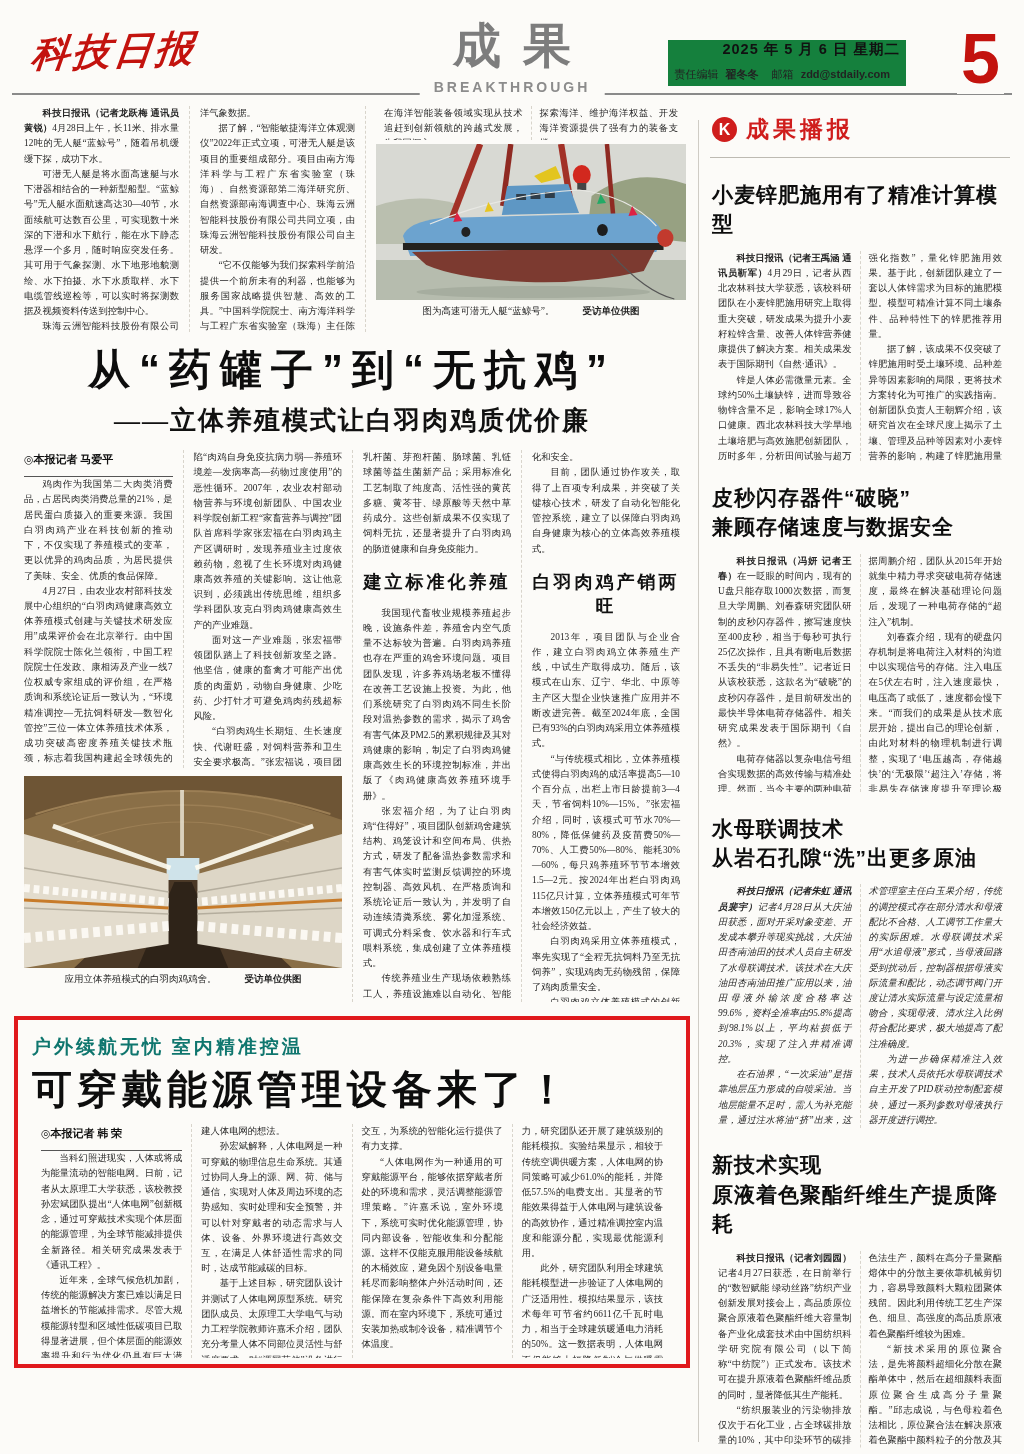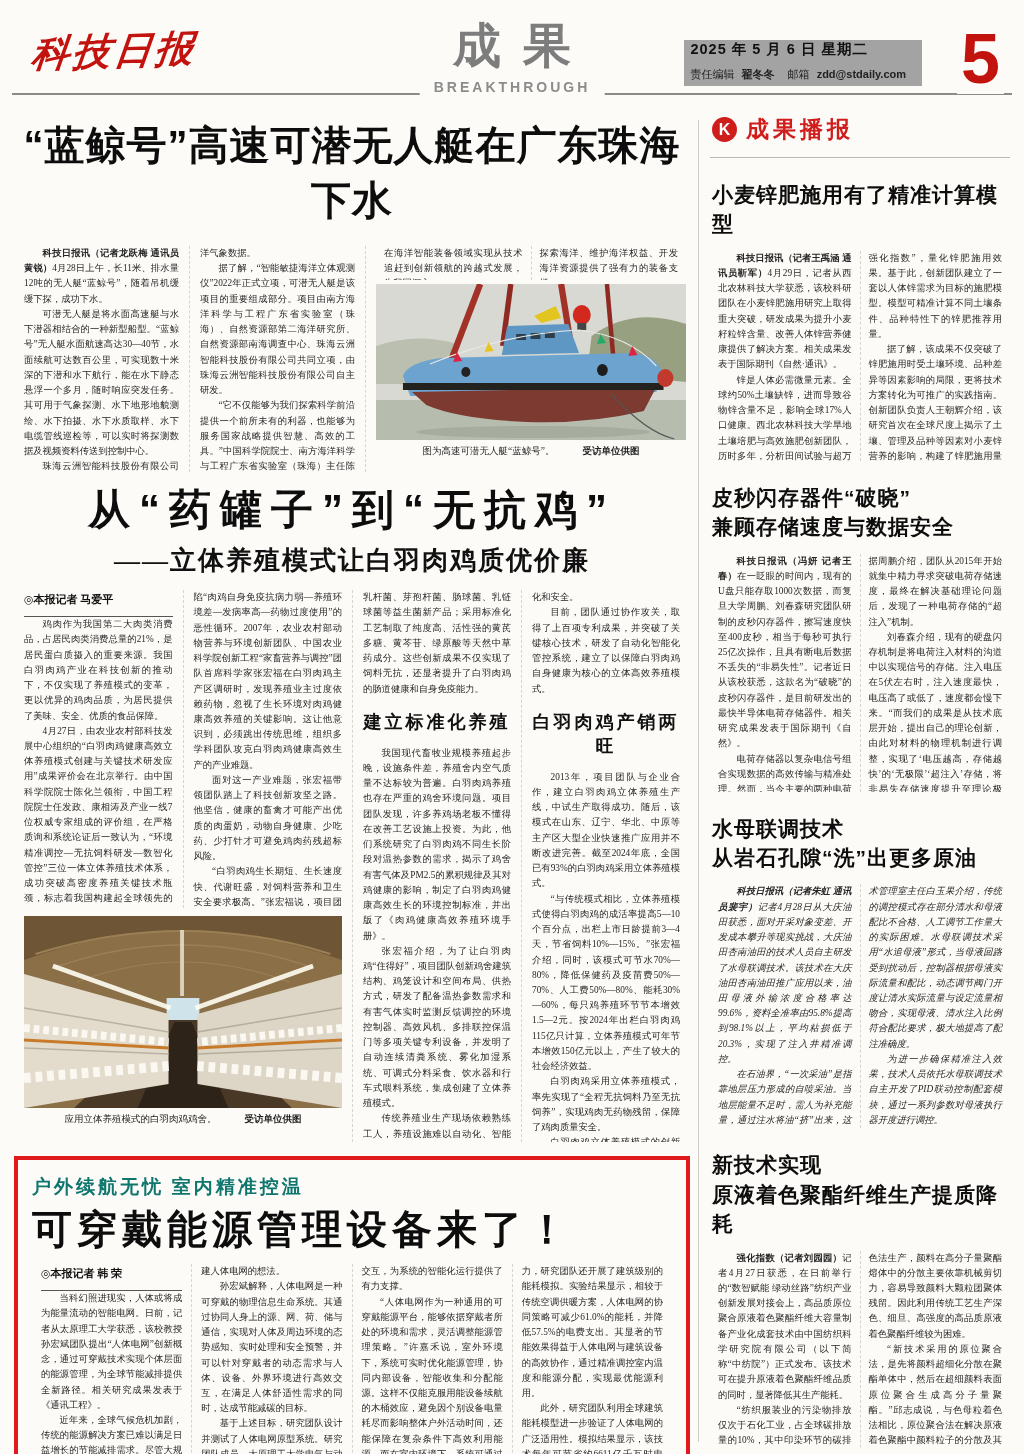--- a/index.html
+++ b/index.html
@@ -20,22 +20,22 @@
   .mast-center { position:absolute; left:50%; transform:translateX(-50%); top:22px; text-align:center; }
   .mast-title {
     font-family:"Liberation Sans","DejaVu Sans",sans-serif; font-weight:900; font-size:48px;
     color:#7d7d7d; letter-spacing:22px; text-indent:22px; line-height:1;
   }
   .mast-sub {
     display:inline-block; margin-top:9px; background:#fcfbf8; padding:0 14px;
     font-family:"Liberation Sans","DejaVu Sans",sans-serif; font-weight:bold;
     font-size:14px; color:#8c8c8c; letter-spacing:3px; position:relative; z-index:2;
   }
-  .mast-right { position:absolute; right:102px; top:40px; text-align:left;
-    font-family:"Liberation Sans","DejaVu Sans",sans-serif; background:#a3a3a3; padding:0 6px 4px; }
+  .mast-right { position:absolute; right:118px; top:40px; text-align:right;
+    font-family:"Liberation Sans","DejaVu Sans",sans-serif; background:#15803d; padding:0 6px 4px; }
   .date-line { font-size:14.5px; font-weight:bold; color:#111; letter-spacing:1px; }
   .editor-line { margin-top:8px; font-size:11px; color:#222; }
   .editor-line b { margin:0 10px 4px 4px; }
   .page-num {
     position:absolute; right:20px; top:24px; color:#c3130e; font-size:70px; line-height:1;
     font-weight:900; font-family:"Liberation Sans","DejaVu Sans",sans-serif; background:#fcfbf8; padding:0 4px;
   }
   
   .left-region  { position:absolute; top:106px; left:14px;  width:676px;  height:1342px; }
   .v-divider    { position:absolute; top:120px; bottom:12px; left:698px; border-left:1px solid #cfccc5; }
@@ -136,21 +136,20 @@
       </div>
     </div>
     <div class="page-num">5</div>
   </header>
 
   <div class="v-divider"></div>
 
   <div class="left-region">
 
     <article>
-      <h1 class="a1-headline">“蓝鲸号”高速可潜无人艇在广东珠海下水</h1>
       <div class="a1-body">
         <div class="a1-col">
             <p class="para"><b>科技日报讯（记者龙跃梅 通讯员黄锐）</b>4月28日上午，长11米、排水量12吨的无人艇“蓝鲸号”，随着吊机缓缓下探，成功下水。</p>
             <p class="para">可潜无人艇是将水面高速艇与水下潜器相结合的一种新型船型。“蓝鲸号”无人艇水面航速高达30—40节，水面续航可达数百公里，可实现数十米深的下潜和水下航行，能在水下静态悬浮一个多月，随时响应突发任务。其可用于气象探测、水下地形地貌测绘、水下拍摄、水下水质取样、水下电缆管线巡检等，可以实时将探测数据及视频资料传送到控制中心。</p>
             <p class="para">珠海云洲智能科技股份有限公司可潜无人艇项目总工吴国松介绍，“蓝鲸号”能在台风来临前潜入水下躲避风浪，台风经过中心位置附近时，可以通过搭载的探空火箭和探测设备探测海</p>
           </div>
         <div class="a1-col">
             <p class="para cont">洋气象数据。</p>
             <p class="para">据了解，“智能敏捷海洋立体观测仪”2022年正式立项，可潜无人艇是该项目的重要组成部分。项目由南方海洋科学与工程广东省实验室（珠海）、自然资源部第二海洋研究所、自然资源部南海调查中心、珠海云洲智能科技股份有限公司共同立项，由珠海云洲智能科技股份有限公司自主研发。</p>
             <p class="para">“它不仅能够为我们探索科学前沿提供一个前所未有的利器，也能够为服务国家战略提供智慧、高效的工具。”中国科学院院士、南方海洋科学与工程广东省实验室（珠海）主任陈大可表示。“蓝鲸号”下水后，还将进行内场调试、系泊试验、码头试验、海上试验等，2026年将有望投入实际应用。</p>
@@ -255,21 +254,21 @@
           <div class="photo-caption">
             <span>应用立体养殖模式的白羽肉鸡鸡舍。</span>
             <b>受访单位供图</b>
           </div>
         </div>
         <div class="a2-right">
           <div class="a2-rcol">
               <p class="para cont">乳杆菌、芽孢杆菌、肠球菌、乳链球菌等益生菌新产品；采用标准化工艺制取了纯度高、活性强的黄芪多糖、黄芩苷、绿原酸等天然中草药成分。这些创新成果不仅实现了饲料无抗，还显著提升了白羽肉鸡的肠道健康和自身免疫能力。</p>
               <div class="col-subhead">建立标准化养殖</div>
               <p class="para">我国现代畜牧业规模养殖起步晚，设施条件差，养殖舍内空气质量不达标较为普遍。白羽肉鸡养殖也存在严重的鸡舍环境问题。项目团队发现，许多养鸡场老板不懂得在改善工艺设施上投资。为此，他们系统研究了白羽肉鸡不同生长阶段对温热参数的需求，揭示了鸡舍有害气体及PM2.5的累积规律及其对鸡健康的影响，制定了白羽肉鸡健康高效生长的环境控制标准，并出版了《肉鸡健康高效养殖环境手册》。</p>
-              <p class="para">张宏福介绍，为了让白羽肉鸡“住得好”，项目团队创新鸡舍建筑结构、鸡笼设计和空间布局、供热方式，研发了配备温热参数需求和有害气体实时监测反馈调控的环境控制器、高效风机、多排联控保温门等多项关键专利设备，并发明了自动连续清粪系统、雾化加湿系统、可调式分料采食、饮水器和行车式喂料系统，集成创建了立体养殖模式。</p>
+              <p class="para">张宏福介绍，为了让白羽肉鸡“住得好”，项目团队创新鸡舍建筑结构、鸡笼设计和空间布局、供热方式，研发了配备温热参数需求和有害气体实时监测反馈调控的环境控制器、高效风机、在严格质询和系统论证后一致认为，并发明了自动连续清粪系统、雾化加湿系统、可调式分料采食、饮水器和行车式喂料系统，集成创建了立体养殖模式。</p>
               <p class="para">传统养殖业生产现场依赖熟练工人，养殖设施难以自动化、智能化，生产过程缺乏标准化。为此，项目团队自主研发了基于多种通信协议的物联网环境及监测控制系统，内嵌了肉鸡不同生长日龄环境标准参数模型和实时监测反馈调控算法，打造了鸡舍投料饮水、通风、保温以及清粪的全自动控制系统。“该系统还可通过物联网、云技术对鸡舍进行在线管理、远程监测和控制，让每一批鸡的生产过程质量可追溯。”张宏福介绍，这一创新成果破解了规模养殖的现场管理难题，保障了生产过程的标准</p>
             </div>
           <div class="a2-rcol">
               <p class="para cont">化和安全。</p>
               <p class="para">目前，团队通过协作攻关，取得了上百项专利成果，并突破了关键核心技术，研发了自动化智能化管控系统，建立了以保障白羽肉鸡自身健康为核心的立体高效养殖模式。</p>
               <div class="col-subhead">白羽肉鸡产销两旺</div>
               <p class="para">2013年，项目团队与企业合作，建立白羽肉鸡立体养殖生产线，中试生产取得成功。随后，该模式在山东、辽宁、华北、中原等主产区大型企业快速推广应用并不断改进完善。截至2024年底，全国已有93%的白羽肉鸡采用立体养殖模式。</p>
               <p class="para">“与传统模式相比，立体养殖模式使得白羽肉鸡的成活率提高5—10个百分点，出栏上市日龄提前3—4天，节省饲料10%—15%。”张宏福介绍，同时，该模式可节水70%—80%，降低保健药及疫苗费50%—70%、人工费50%—80%、能耗30%—60%，每只鸡养殖环节节本增效1.5—2元。按2024年出栏白羽肉鸡115亿只计算，立体养殖模式可年节本增效150亿元以上，产生了较大的社会经济效益。</p>
               <p class="para">白羽肉鸡采用立体养殖模式，率先实现了“全程无抗饲料乃至无抗饲养”，实现鸡肉无药物残留，保障了鸡肉质量安全。</p>
               <p class="para">白羽肉鸡立体养殖模式的创新推动了肉鸡产业高质量发展。据统计，我国白羽肉鸡年出栏数从2017年的51.05亿只增长到2024年的115.08亿只，产肉量从2017年的866.97万吨增长到2024年的2032.78万吨，分别增长了1.25和1.34倍；白羽肉鸡占肉鸡的比例从2017年的65%提高到了2024年的82%。2017年以来，我国肉类增产量的104.7%来自高饲料转化率的白羽肉鸡。这一创新成果不仅为人们提供了优质安全的肉食，还为养殖业结构调整、发展节粮型养殖、缓解粮食安全矛盾、践行大食物观作出了重要贡献。</p>
@@ -363,21 +362,21 @@
       </div>
     </article>
 
     <article>
       <h3 class="rail-headline">
         <div>新技术实现</div>
         <div>原液着色聚酯纤维生产提质降耗</div>
       </h3>
       <div class="rail-body rb-d">
         <div class="rail-col">
-            <p class="para"><b>强化指数（记者刘园园）</b>记者4月27日获悉，在日前举行的“数智赋能 绿动丝路”纺织产业创新发展对接会上，高品质原位聚合原液着色聚酯纤维大容量制备产业化成套技术由中国纺织科学研究院有限公司（以下简称“中纺院”）正式发布。该技术可在提升原液着色聚酯纤维品质的同时，显著降低其生产能耗。</p>
+            <p class="para"><b>科技日报讯（记者刘园园）</b>记者4月27日获悉，在日前举行的“数智赋能 绿动丝路”纺织产业创新发展对接会上，高品质原位聚合原液着色聚酯纤维大容量制备产业化成套技术由中国纺织科学研究院有限公司（以下简称“中纺院”）正式发布。该技术可在提升原液着色聚酯纤维品质的同时，显著降低其生产能耗。</p>
             <p class="para">“纺织服装业的污染物排放仅次于石化工业，占全球碳排放量的10%，其中印染环节的碳排放占纺织产业链总碳排放的36%。”中纺院正高级工程师邱志成介绍，2024年我国聚酯纤维产量为6226万吨，其中原液着色聚酯纤维产量超过800万吨。</p>
           </div>
         <div class="rail-col">
             <p class="para cont">色法生产，颜料在高分子量聚酯熔体中的分散主要依靠机械剪切力，容易导致颜料大颗粒团聚体残留。因此利用传统工艺生产深色、细旦、高强度的高品质原液着色聚酯纤维较为困难。</p>
             <p class="para">“新技术采用的原位聚合法，是先将颜料超细化分散在聚酯单体中，然后在超细颜料表面原位聚合生成高分子量聚酯。”邱志成说，与色母粒着色法相比，原位聚合法在解决原液着色聚酯中颜料粒子的分散及其与基体的界面相容性等核心问题上具有突出优势，可显著提升纤维在单丝细度、力学强度、着色牢度和色彩均一性等方面的表现。</p>
           </div>
       </div>
     </article>
   </aside>
 </div>

